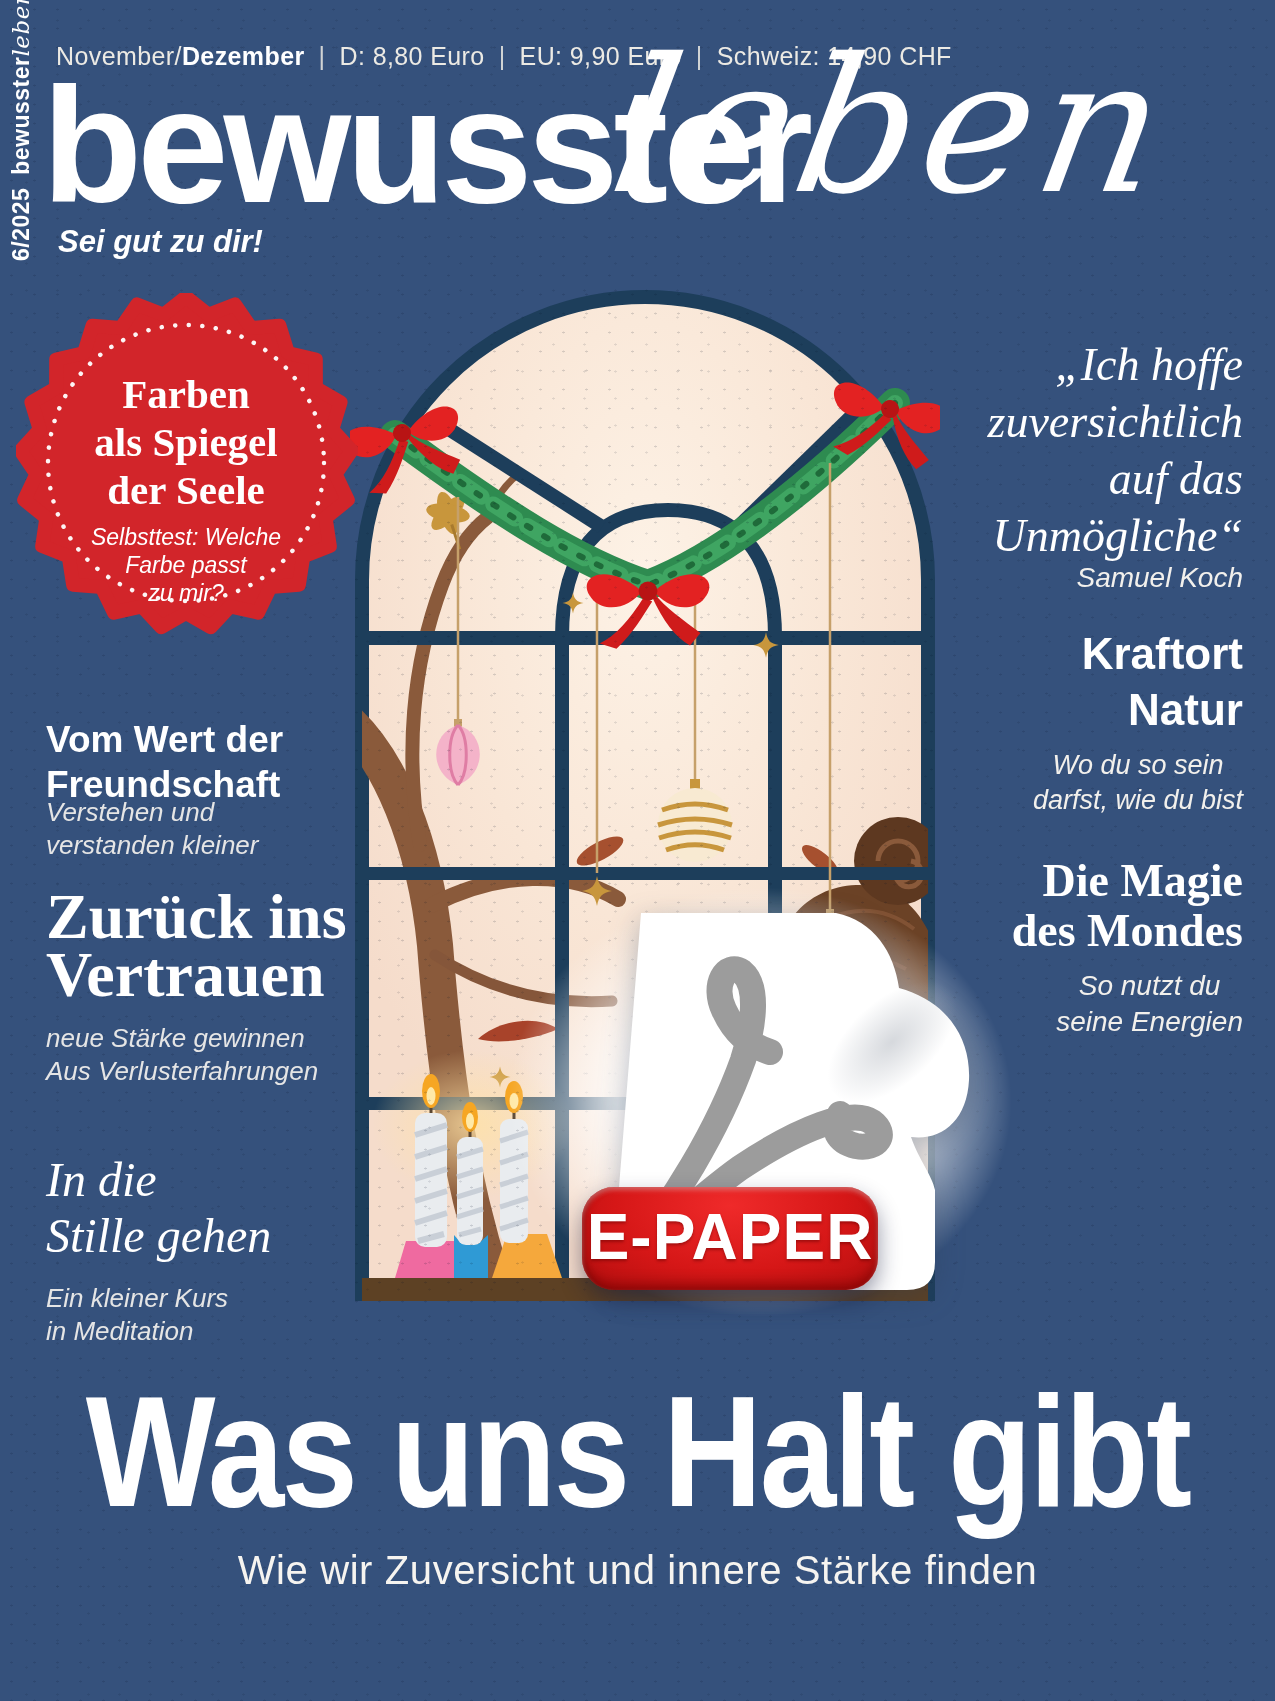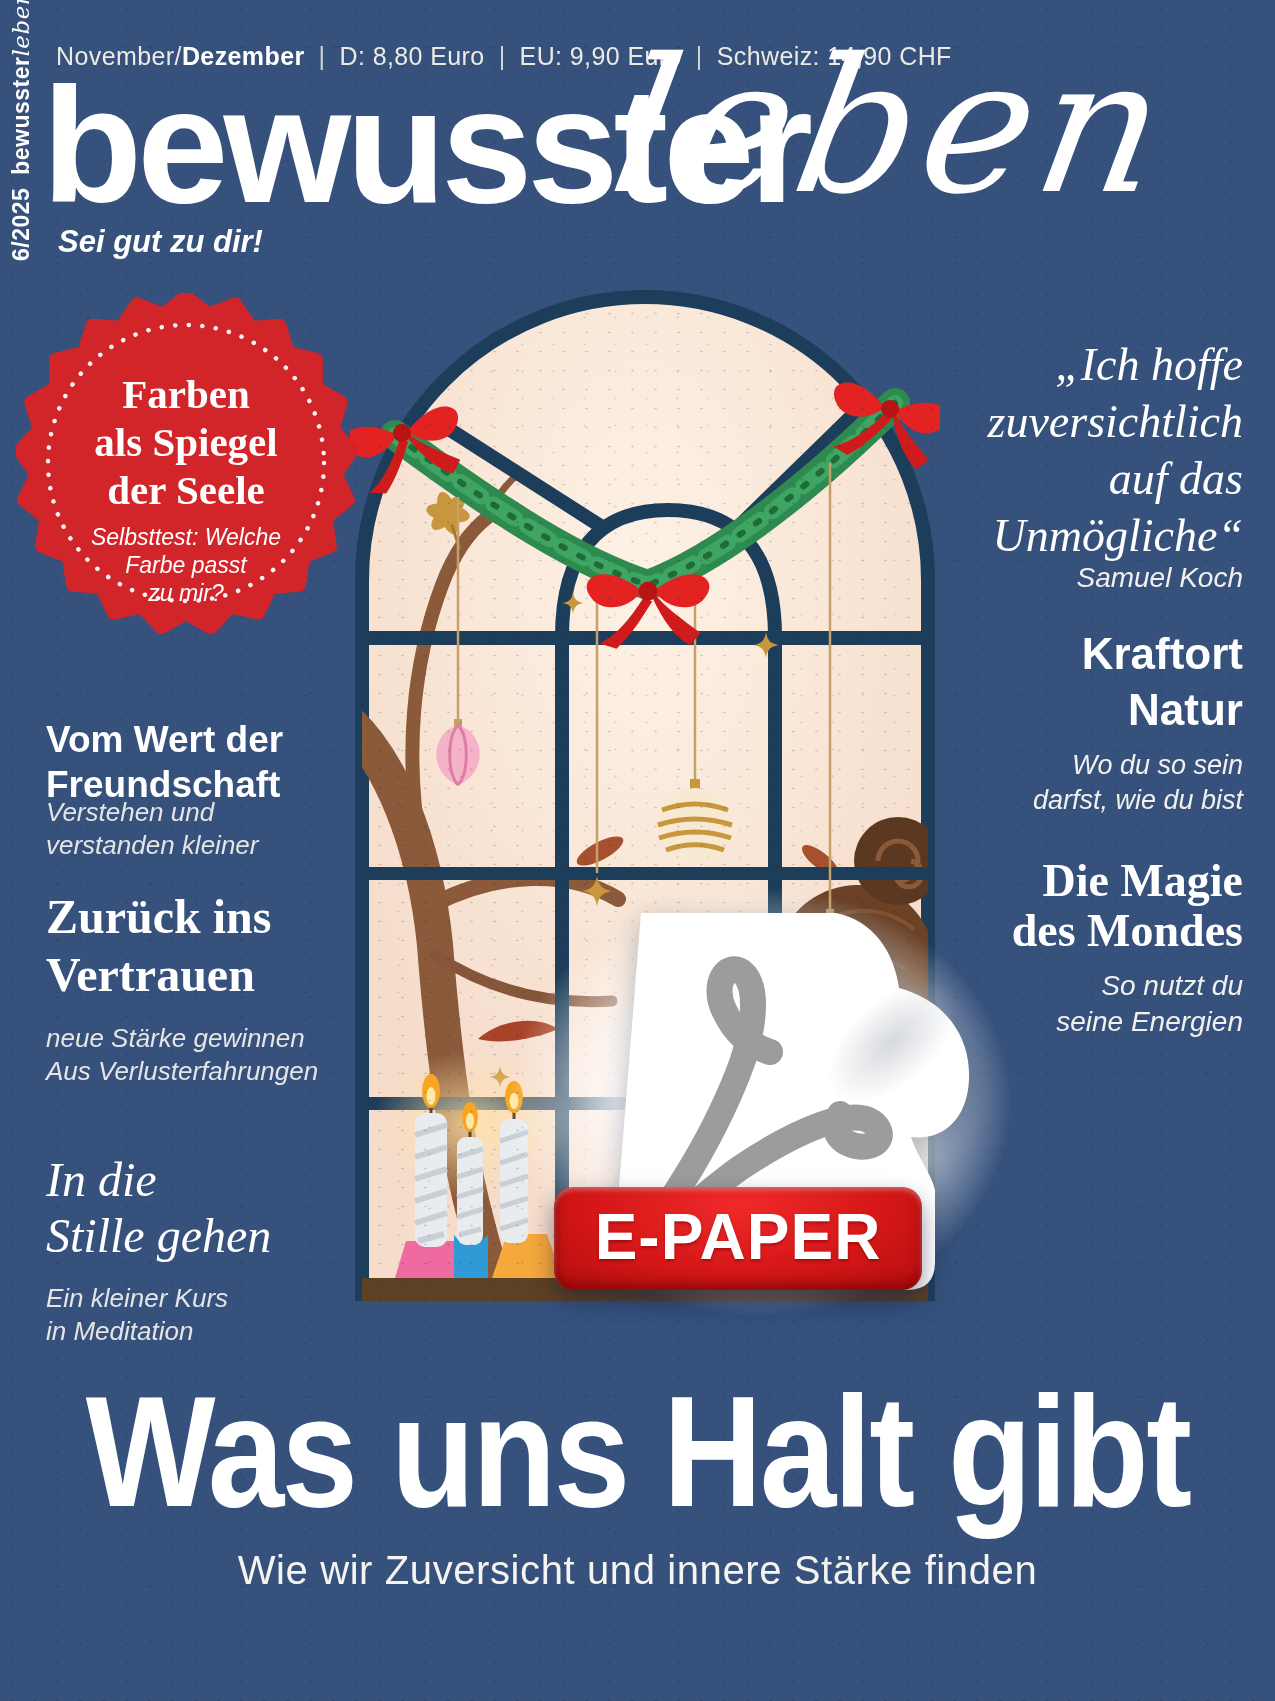--- a/index.html
+++ b/index.html
@@ -44,37 +44,37 @@
 
   
   .seal{left:16px;top:293px;width:342px;height:342px;z-index:7;}
   .seal text{fill:#fff;}
   .seal .t{font-family:"Liberation Serif",serif;font-weight:700;font-size:41px;text-anchor:middle;}
   .seal .s{font-family:"Liberation Sans",sans-serif;font-style:italic;font-size:23px;text-anchor:middle;}
 
   
   .feat{z-index:6;}
   .ltitle-sans{left:46px;font-size:37px;line-height:45px;margin-top:17px;}
-  .ltitle-serif{left:46px;font-size:48px;line-height:58px;}
+  .ltitle-serif{left:46px;font-size:64px;line-height:58px;}
   .lsub{left:46px;font-size:26px;line-height:33px;color:#e5e5e5;font-weight:400;}
   .rcol{right:32px;text-align:right;}
   .quote{font-size:46px;line-height:57px;}
   .author{font-size:28px;color:#f2f0ec;}
   .rtitle-sans{font-size:44px;line-height:56px;}
   .rtitle-serif{font-size:46px;line-height:50px;}
-  .rsub{font-size:27px;line-height:35px;color:#f2f0ec;}
+  .rsub{font-size:27px;line-height:35px;color:#f2f0ec;text-align:center;}
 
   
   .window{left:350px;top:285px;width:590px;height:1016px;z-index:1;}
 
   
   .glow{left:420px;top:812px;width:680px;height:580px;z-index:3;pointer-events:none;
     background:radial-gradient(closest-side,rgba(255,255,255,.97) 0%,rgba(255,255,255,.85) 42%,rgba(255,255,255,0) 74%);}
   .pagesvg{left:500px;top:830px;width:560px;height:560px;z-index:4;}
-  .epaper-badge{left:554px;top:1187px;width:368px;height:103px;z-index:5;border-radius:20px;
+  .epaper-badge{left:582px;top:1187px;width:296px;height:103px;z-index:5;border-radius:32px;
     background:radial-gradient(ellipse at 50% 18%,#ef2a2a 0%,#d61717 55%,#b20e0e 100%);
     box-shadow:0 10px 22px rgba(20,25,60,.45), inset 0 3px 5px rgba(255,255,255,.35),
                inset 0 -7px 12px rgba(110,0,0,.55), inset 3px 0 5px rgba(130,10,10,.5);
     text-align:center;cursor:pointer;}
   .epaper-badge span{display:block;line-height:101px;font-size:64px;font-weight:700;
     letter-spacing:1px;color:#fff;text-shadow:0 2px 3px rgba(90,0,0,.45);}
 
   
   .headline{left:0;right:0;top:1372px;text-align:center;font-size:158px;font-weight:700;
     letter-spacing:-3px;transform:scaleX(.87);line-height:1;z-index:6;}

